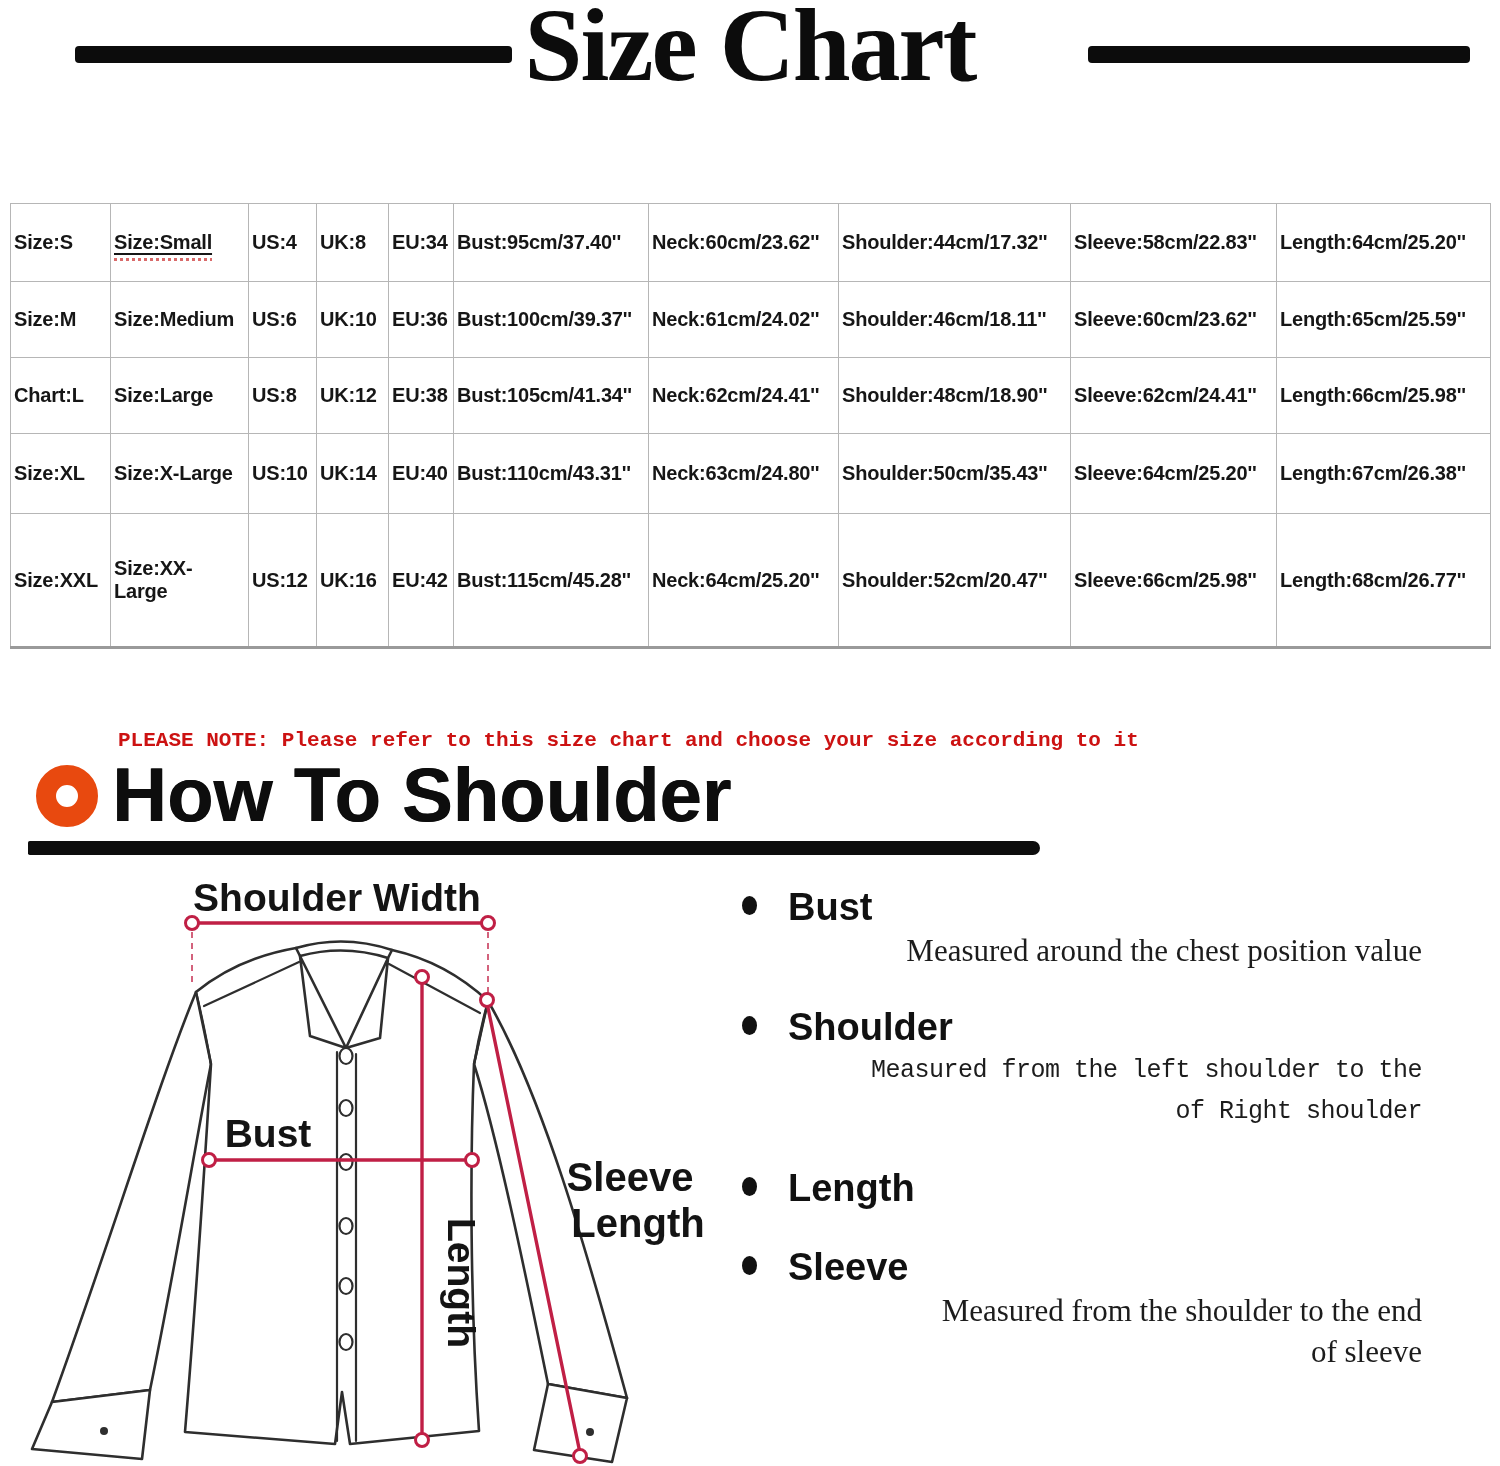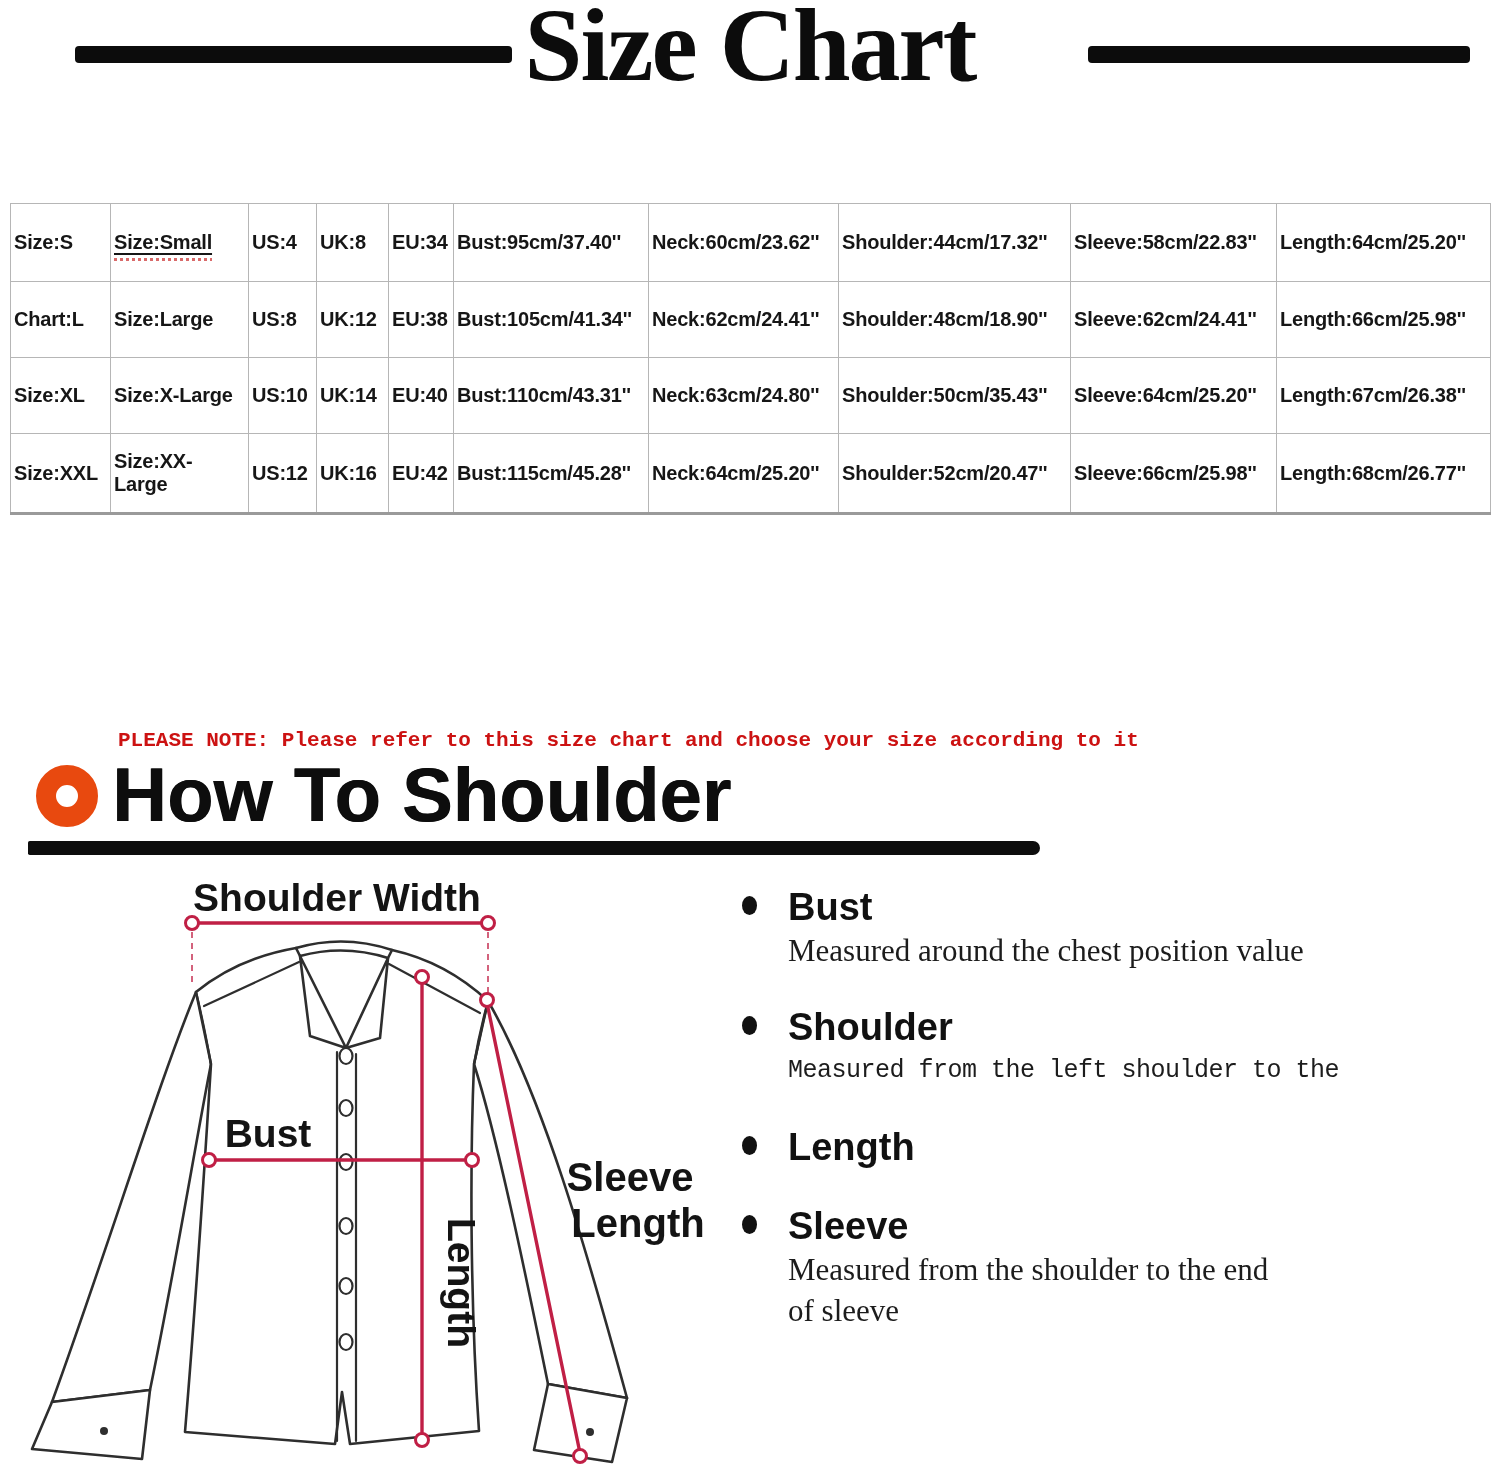--- a/index.html
+++ b/index.html
@@ -82,21 +82,21 @@
   .dlabel{font-family:"Liberation Sans",sans-serif;font-weight:bold;fill:#141414;}
 
   
   .measure-list{
     left:742px;top:884px;width:680px;display:flex;flex-direction:column;gap:33px;
   }
   .m-head{display:flex;align-items:flex-start;}
   .m-bullet{width:15px;height:19px;border-radius:50%;background:#111;margin-right:31px;margin-top:12px;flex:none;}
   .m-term{font-size:38px;font-weight:bold;color:#111;line-height:46px;}
   .m-desc{margin-left:46px;color:#1c1c1c;}
-  .m-desc-line{white-space:nowrap;}
+  .m-desc-line{white-space:nowrap;text-align:right;}
   .m-desc.serif .m-desc-line{font-family:"Liberation Serif",serif;font-size:31px;line-height:41px;}
   .m-desc.mono .m-desc-line{font-family:"Liberation Mono",monospace;font-size:25px;line-height:41px;letter-spacing:-0.5px;}
 </style>
 </head>
 <body>
 
 <div class="abs title-bar left"></div>
 <div class="abs title">Size Chart</div>
 <div class="abs title-bar right"></div>
 
@@ -120,20 +120,32 @@
         <td>US:4</td>
         <td>UK:8</td>
         <td>EU:34</td>
         <td>Bust:95cm/37.40''</td>
         <td>Neck:60cm/23.62''</td>
         <td>Shoulder:44cm/17.32''</td>
         <td>Sleeve:58cm/22.83''</td>
         <td>Length:64cm/25.20''</td>
       </tr>
       <tr>
+        <td>Size:M</td>
+        <td>Size:Medium</td>
+        <td>US:6</td>
+        <td>UK:10</td>
+        <td>EU:36</td>
+        <td>Bust:100cm/39.37''</td>
+        <td>Neck:61cm/24.02''</td>
+        <td>Shoulder:46cm/18.11''</td>
+        <td>Sleeve:60cm/23.62''</td>
+        <td>Length:65cm/25.59''</td>
+      </tr>
+      <tr>
         <td>Chart:L</td>
         <td>Size:Large</td>
         <td>US:8</td>
         <td>UK:12</td>
         <td>EU:38</td>
         <td>Bust:105cm/41.34''</td>
         <td>Neck:62cm/24.41''</td>
         <td>Shoulder:48cm/18.90''</td>
         <td>Sleeve:62cm/24.41''</td>
         <td>Length:66cm/25.98''</td>
@@ -245,20 +257,21 @@
         <div class="m-desc-line">Measured around the chest position value</div>
       </div>
     </div>
     <div class="m-item">
       <div class="m-head">
         <span class="m-bullet"></span>
         <div class="m-term">Shoulder</div>
       </div>
       <div class="m-desc mono">
         <div class="m-desc-line">Measured from the left shoulder to the</div>
+        <div class="m-desc-line">of Right shoulder</div>
       </div>
     </div>
     <div class="m-item">
       <div class="m-head">
         <span class="m-bullet"></span>
         <div class="m-term">Length</div>
       </div>
     </div>
     <div class="m-item">
       <div class="m-head">

